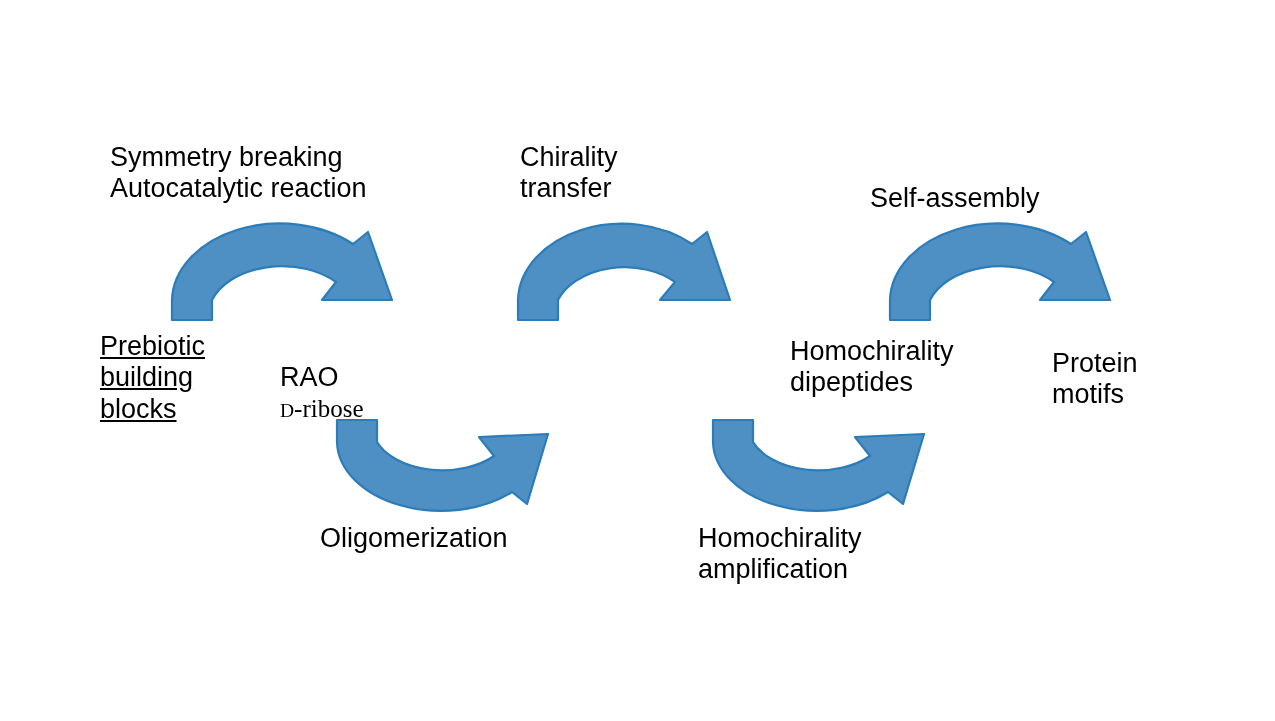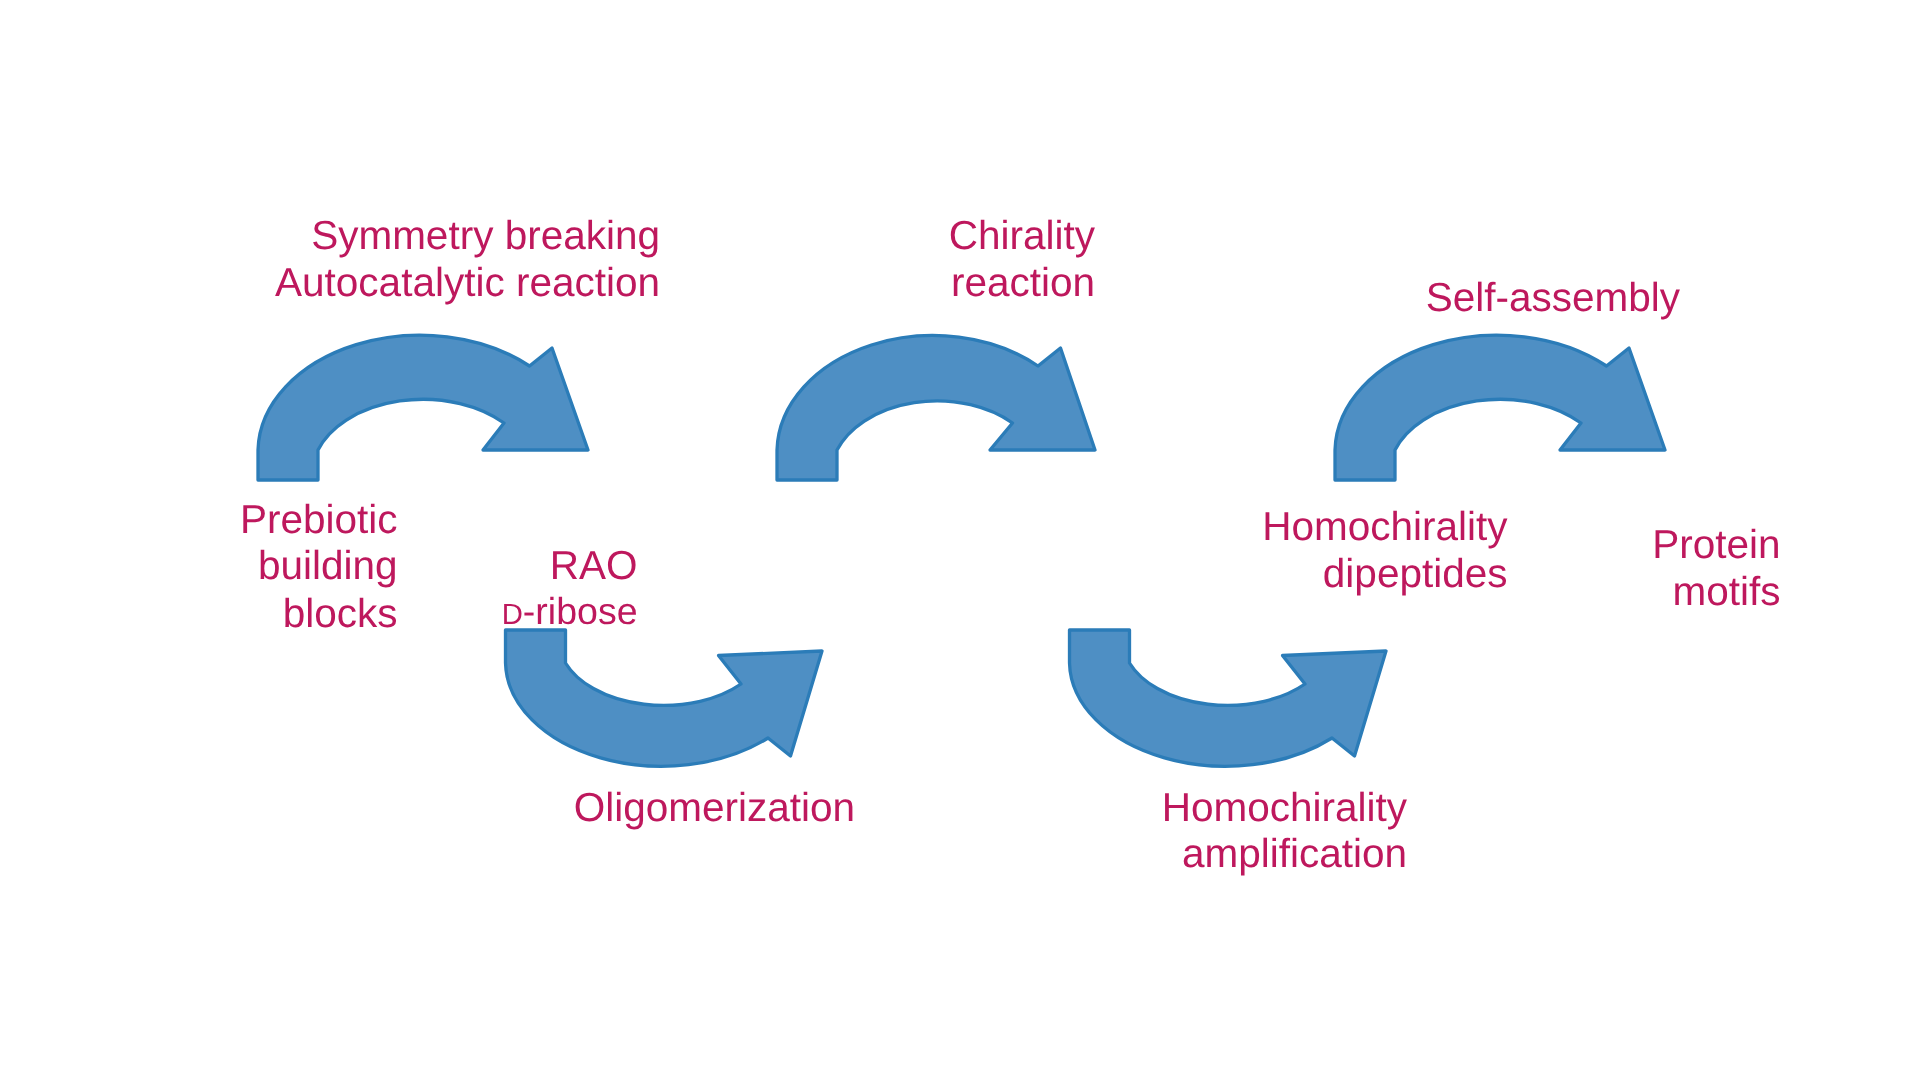--- a/index.html
+++ b/index.html
@@ -23,37 +23,38 @@
     position: absolute;
     left: 0;
     top: 0;
     width: 1275px;
     height: 721px;
     pointer-events: none;
   }
   .node-label,
   .edge-label {
     position: absolute;
-    text-align: right;
+    text-align: left;
     line-height: 1.18;
-    color: #be185d;
+    color: #000000;
     white-space: pre-line;
     -webkit-font-smoothing: antialiased;
   }
   .node-label {
     font-size: 27px;
     font-weight: 400;
   }
   .edge-label {
     font-size: 27px;
     font-weight: 400;
   }
   .node-label .sub {
     display: block;
     font-size: 25px;
+    font-family: Liberation Serif, serif;
   }
   .smallcap {
     font-size: 0.78em;
     vertical-align: baseline;
   }
   .tight { line-height: 1.16; }
 </style>
 </head>
 <body>
 
@@ -125,30 +126,30 @@
                L 930 320
                Z" fill="#4e8fc4" stroke="#2b7cb8" stroke-width="2.2" stroke-linejoin="round"></path>
     </g>
 
   </svg>
 
   <div class="edge-label tight" style="left:110px; top:142px; width:330px;">Symmetry breaking
 Autocatalytic reaction</div>
 
   <div class="edge-label tight" style="left:520px; top:142px; width:210px;">Chirality
-reaction</div>
+transfer</div>
 
   <div class="edge-label tight" style="left:870px; top:183px; width:250px;">Self-assembly</div>
 
   <div class="edge-label tight" style="left:320px; top:523px; width:250px;">Oligomerization</div>
 
   <div class="edge-label tight" style="left:698px; top:523px; width:240px;">Homochirality
 amplification</div>
 
-  <div class="node-label tight" style="left:100px; top:331px; width:165px;">Prebiotic
+  <div class="node-label tight" style="left:100px; top:331px; width:165px;text-decoration:underline;">Prebiotic
 building
 blocks</div>
 
   <div class="node-label tight" style="left:280px; top:331px; width:145px;">
     <span>RAO</span>
     <span class="sub"><span class="smallcap">D</span><span>-ribose</span></span>
   </div>
 
 
 

